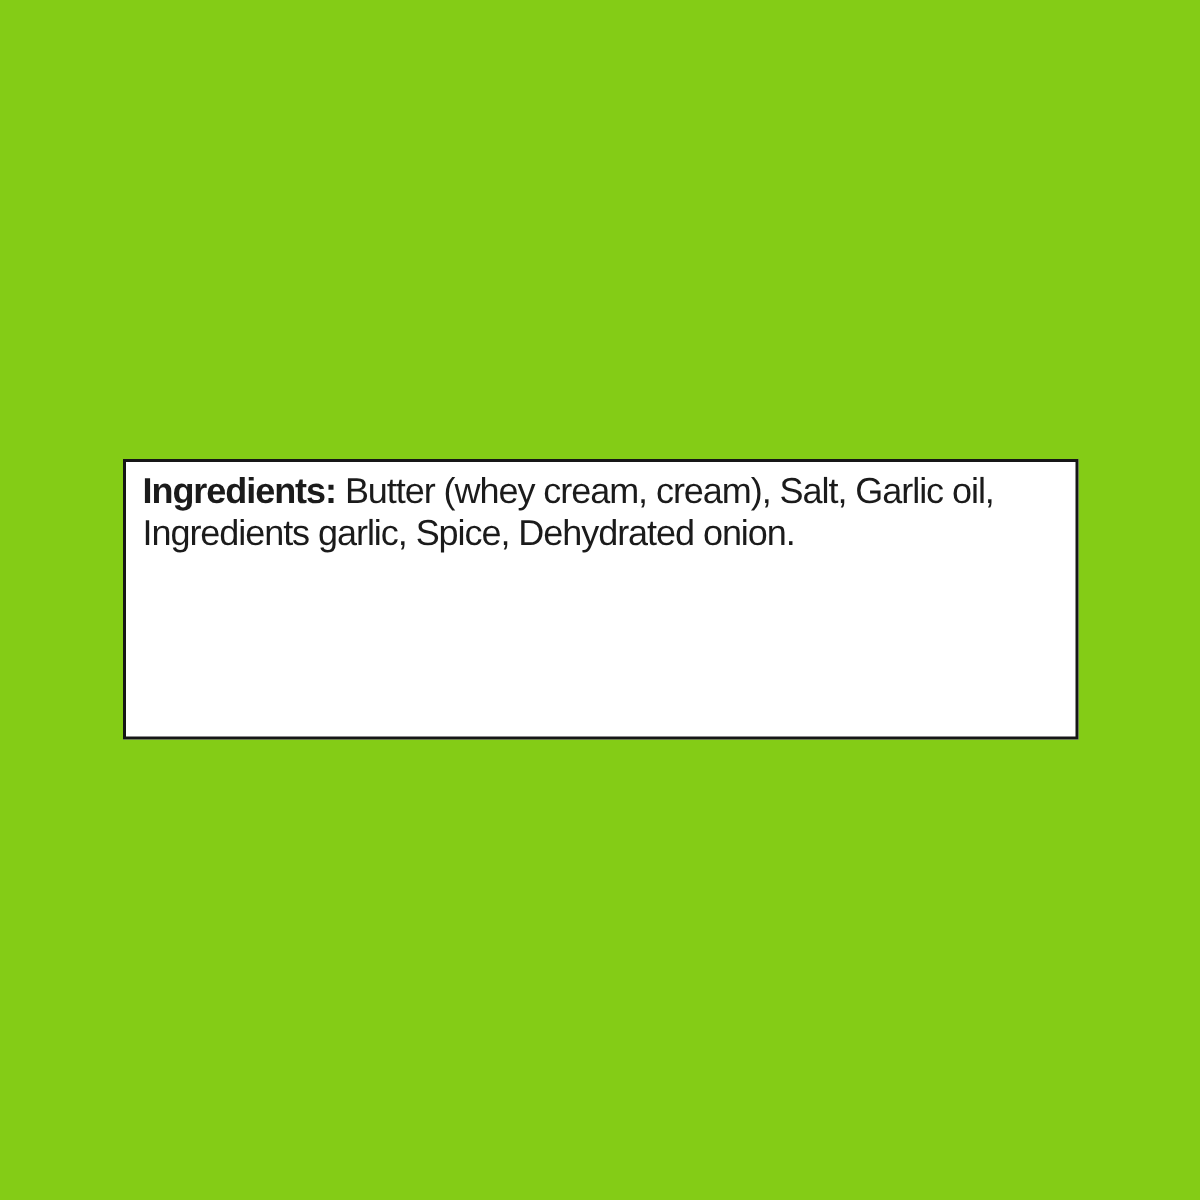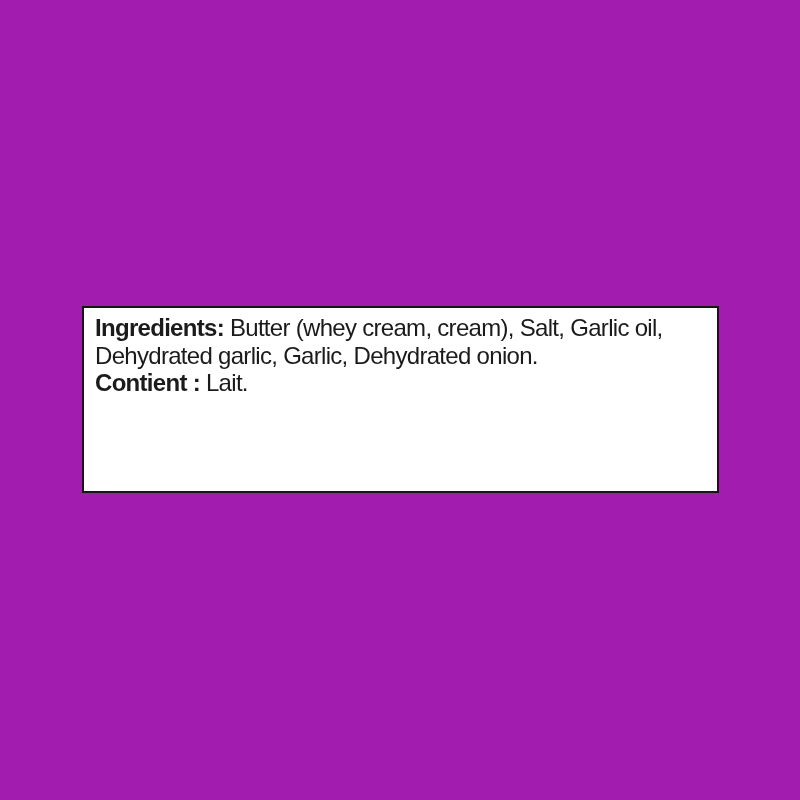--- a/index.html
+++ b/index.html
@@ -7,21 +7,21 @@
     padding: 0;
     background: #ffffff;
     width: 800px;
     height: 800px;
     font-family: "Liberation Sans", sans-serif;
   }
   .page {
     position: relative;
     width: 800px;
     height: 800px;
-    background: #a21caf;
+    background: #84cc16;
   }
   .label-box {
     position: absolute;
     left: 82px;
     top: 306px;
     width: 637px;
     height: 187px;
     box-sizing: border-box;
     border: 2.7px solid #161616;
     background: #ffffff;
@@ -42,24 +42,21 @@
 <body>
 
 <div class="page">
   <div class="label-box">
 
     <div class="label-line">
       <span class="lead">Ingredients:</span><span> Butter (whey cream, cream), Salt, Garlic oil,</span>
     </div>
 
     <div class="label-line">
-      <span class="lead"></span><span>Dehydrated garlic, Garlic, Dehydrated onion.</span>
+      <span class="lead"></span><span>Ingredients garlic, Spice, Dehydrated onion.</span>
     </div>
 
 
 
 
-    <div class="label-line">
-      <span class="lead">Contient :</span><span> Lait.</span>
-    </div>
 
   </div>
 </div>
 
 </body></html>

